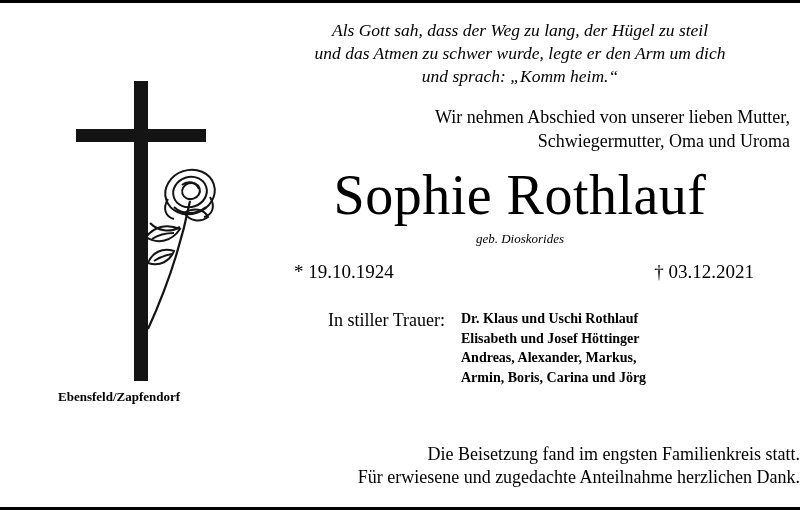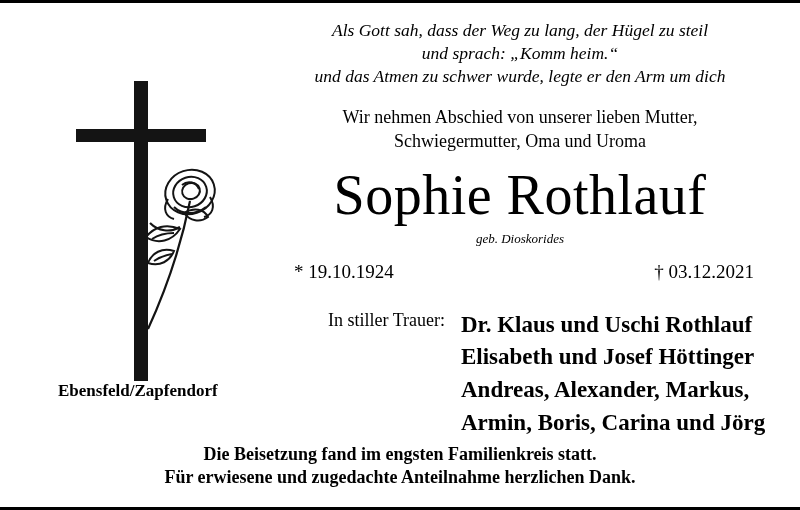--- a/index.html
+++ b/index.html
@@ -45,21 +45,21 @@
     text-align: center;
     font-style: italic;
     font-size: 17.5px;
     line-height: 1.32;
     font-family: "Liberation Serif", serif;
   }
   .verse div {
     white-space: nowrap;
   }
   .intro {
-    text-align: center;
+    text-align: right;
     font-size: 18px;
     line-height: 1.3;
     margin-top: 18px;
   }
   .intro div {
     white-space: nowrap;
   }
   .name {
     text-align: center;
     font-size: 56px;
@@ -90,45 +90,44 @@
     padding-left: 78px;
     box-sizing: border-box;
   }
   .mourners-label {
     font-size: 18px;
     white-space: nowrap;
     padding-top: 1px;
   }
   .mourners-list {
     font-weight: bold;
-    font-size: 23px;
+    font-size: 14px;
     line-height: 1.42;
     margin-left: 16px;
   }
   .mourners-list div {
     white-space: nowrap;
   }
   
   .place {
     position: absolute;
     left: 58px;
-    top: 378px;
+    top: 386px;
     font-weight: bold;
-    font-size: 17px;
+    font-size: 13px;
   }
   
   .footer {
     position: absolute;
     left: 0;
     right: 0;
     top: 440px;
-    text-align: center;
+    text-align: right;
     font-size: 18px;
     line-height: 1.28;
-    font-weight: bold;
   }
   .footer div {
     white-space: nowrap;
   }
 </style>
 </head>
 <body>
 
 <div class="obituary">
 
@@ -162,22 +161,22 @@
         <path d="M90 158 C 96 154, 104 152, 112 152"></path>
         <path d="M92 180 C 98 176, 104 174, 110 173"></path>
       </g>
     </svg>
   </div>
 
   <div class="content">
 
     <div class="verse">
       <div>Als Gott sah, dass der Weg zu lang, der Hügel zu steil</div>
+      <div>und das Atmen zu schwer wurde, legte er den Arm um dich</div>
       <div>und sprach: „Komm heim.“</div>
-      <div>und das Atmen zu schwer wurde, legte er den Arm um dich</div>
     </div>
 
     <div class="intro">
       <div>Wir nehmen Abschied von unserer lieben Mutter,</div>
       <div>Schwiegermutter, Oma und Uroma</div>
     </div>
 
     <div class="name">Sophie Rothlauf</div>
 
     <div class="born-name">geb. Dioskorides</div>

